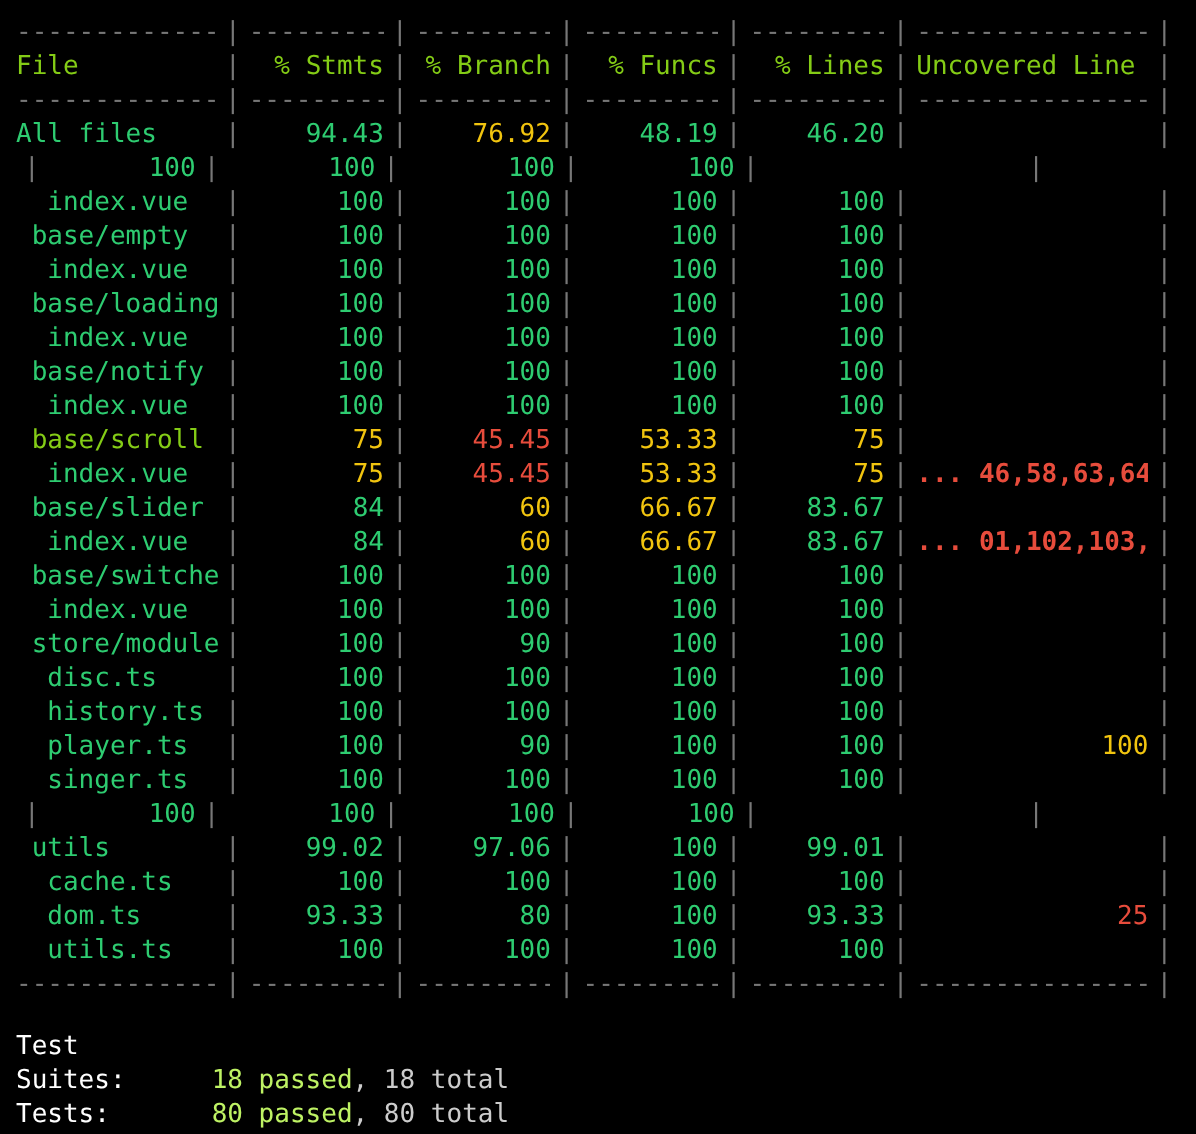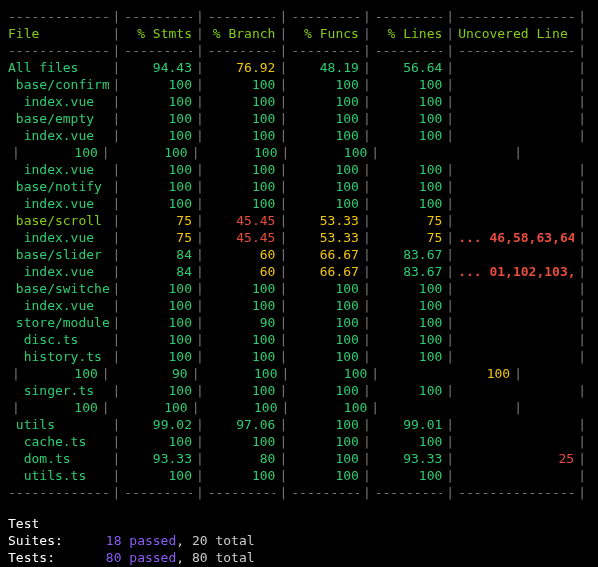--- a/index.html
+++ b/index.html
@@ -24,21 +24,21 @@
   .col-unc    { width: 127px; text-align: right; overflow: hidden; }
   .sep { color: #777; padding: 0 4px; }
   .divider { color: #777; }
   .green  { color: #2ecc71; }
   .red    { color: #e74c3c; }
   .yellow { color: #f1c40f; }
   .redbold { color: #e74c3c; font-weight: bold; }
   .white  { color: #84cc16; }
   .summary { margin-top: 14px; }
   .summary .label { color: #fff; display:inline-block; width: 90px; }
-  .summary .passed { color: #8b5cf6; text-align: right; }
+  .summary .passed { color: #bef264; text-align: right; }
   .summary .rest { color: #ccc; }
 </style>
 </head>
 <body>
 
 <div id="table">
     <div class="row divider">
       <span class="col-file">--------------</span>
       <span class="sep">|</span>
       <span class="col-stmts">---------</span>
@@ -82,27 +82,26 @@
     </div>
     <div class="row">
       <span class="col-file green">All files</span>
       <span class="sep">|</span>
       <span class="col-stmts green">94.43</span>
       <span class="sep">|</span>
       <span class="col-branch yellow">76.92</span>
       <span class="sep">|</span>
       <span class="col-funcs green">48.19</span>
       <span class="sep">|</span>
-      <span class="col-lines green">56.64</span>
-      <span class="sep">|</span>
-      <span class="col-unc "></span>
-      <span class="sep">|</span>
-    </div>
-    <div class="row">
-      <span class="col-file green">&nbsp;base/confirm</span>
+      <span class="col-lines green">46.20</span>
+      <span class="sep">|</span>
+      <span class="col-unc "></span>
+      <span class="sep">|</span>
+    </div>
+    <div class="row">
       <span class="sep">|</span>
       <span class="col-stmts green">100</span>
       <span class="sep">|</span>
       <span class="col-branch green">100</span>
       <span class="sep">|</span>
       <span class="col-funcs green">100</span>
       <span class="sep">|</span>
       <span class="col-lines green">100</span>
       <span class="sep">|</span>
       <span class="col-unc "></span>
@@ -144,20 +143,21 @@
       <span class="col-branch green">100</span>
       <span class="sep">|</span>
       <span class="col-funcs green">100</span>
       <span class="sep">|</span>
       <span class="col-lines green">100</span>
       <span class="sep">|</span>
       <span class="col-unc "></span>
       <span class="sep">|</span>
     </div>
     <div class="row">
+      <span class="col-file green">&nbsp;base/loading</span>
       <span class="sep">|</span>
       <span class="col-stmts green">100</span>
       <span class="sep">|</span>
       <span class="col-branch green">100</span>
       <span class="sep">|</span>
       <span class="col-funcs green">100</span>
       <span class="sep">|</span>
       <span class="col-lines green">100</span>
       <span class="sep">|</span>
       <span class="col-unc "></span>
@@ -325,20 +325,21 @@
       <span class="col-branch green">100</span>
       <span class="sep">|</span>
       <span class="col-funcs green">100</span>
       <span class="sep">|</span>
       <span class="col-lines green">100</span>
       <span class="sep">|</span>
       <span class="col-unc "></span>
       <span class="sep">|</span>
     </div>
     <div class="row">
+      <span class="col-file green">&nbsp;&nbsp;player.ts</span>
       <span class="sep">|</span>
       <span class="col-stmts green">100</span>
       <span class="sep">|</span>
       <span class="col-branch green">90</span>
       <span class="sep">|</span>
       <span class="col-funcs green">100</span>
       <span class="sep">|</span>
       <span class="col-lines green">100</span>
       <span class="sep">|</span>
       <span class="col-unc yellow">100</span>
@@ -439,21 +440,21 @@
       <span class="col-lines">---------</span>
       <span class="sep">|</span>
       <span class="col-unc">-------------------</span>
       <span class="sep">|</span>
     </div>
   </div>
 
 <div class="summary">
   <div>
     <span class="label">Test Suites:</span>
-    <span class="passed">18 passed</span><span class="rest">, 20 total</span>
+    <span class="passed">18 passed</span><span class="rest">, 18 total</span>
   </div>
   <div>
     <span class="label">Tests:</span>
     <span class="passed">80 passed</span><span class="rest">, 80 total</span>
   </div>
   <div>
     <span class="label">Snapshots:</span>
     
   </div>
 </div>

